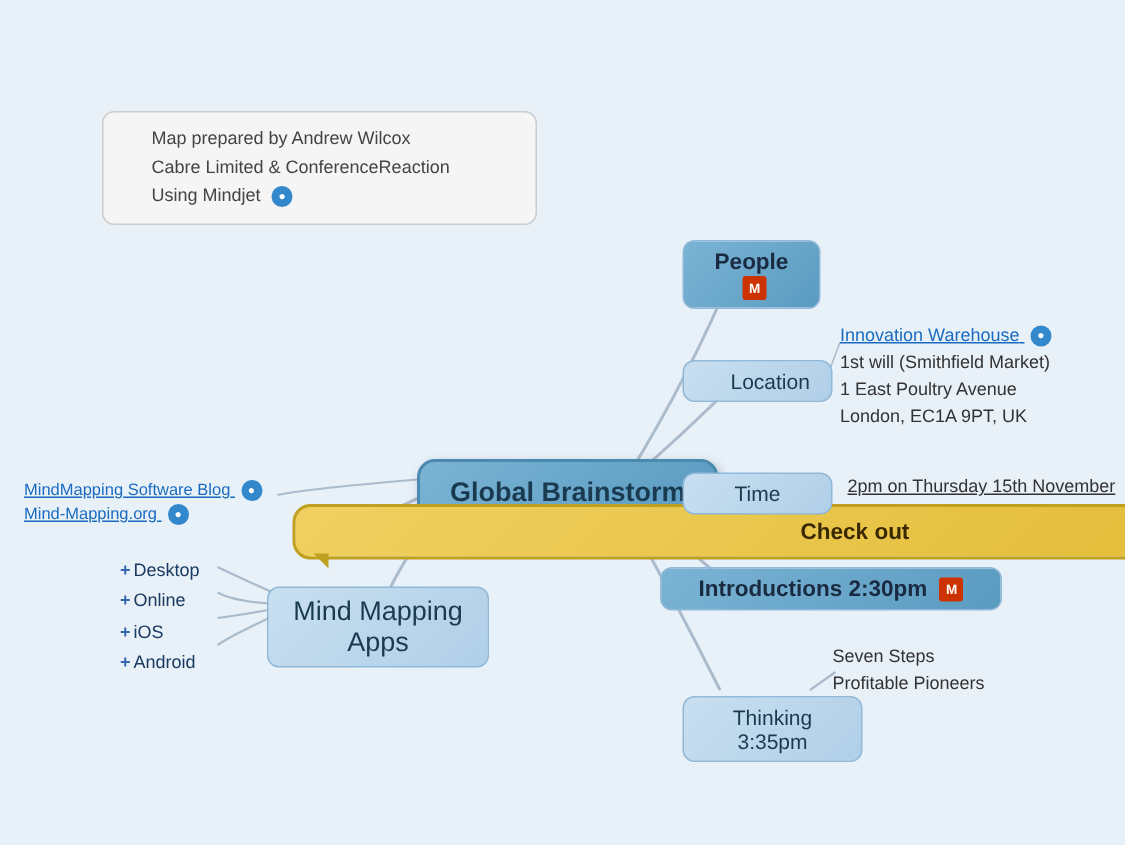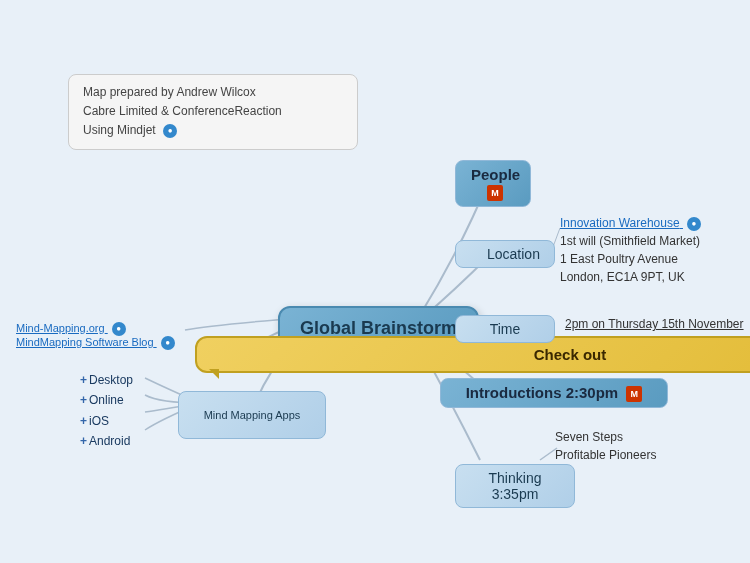--- a/index.html
+++ b/index.html
@@ -69,23 +69,23 @@
     .info-text a {
       color: #1a6bc0;
       text-decoration: underline;
     }
 
     
     .left-node {
       background: linear-gradient(135deg, #c8dff0, #b0cfe8);
       border: 1.5px solid #90b8d8;
       border-radius: 8px;
-      padding: 17px 14px;
+      padding: 5px 14px;
       color: #1a3a50;
-      font-size: 11px;
+      font-size: 18px;
       text-align: center;
     }
 
     .checkout-node {
       background: linear-gradient(135deg, #f0d060, #e0b830);
       border: 2px solid #c0a020;
       border-radius: 12px 12px 0 12px;
       padding: 8px 16px;
       color: #3a2800;
       font-size: 15px;
@@ -101,21 +101,21 @@
       width: 0; height: 0;
       border-left: 10px solid transparent;
       border-right: 0px solid transparent;
       border-top: 10px solid #c0a020;
     }
 
     .header-box {
       background: #f5f5f5;
       border: 1.5px solid #ccc;
       border-radius: 8px;
-      padding: 8px 14px;
+      padding: 8px 32px;
       font-size: 12px;
       color: #444;
       line-height: 1.6;
     }
 
     .mindjet-icon {
       display: inline-block;
       width: 16px; height: 16px;
       background: #cc3300;
       border-radius: 2px;
@@ -218,38 +218,38 @@
 
 <div class="node checkout-node" style="left:195px; top:336px;">
   <span>Check out</span>
 </div>
 
 <div class="node left-node" style="left:178px; top:391px; width:148px;">
   <span>Mind Mapping Apps</span>
 </div>
 
 <div class="node" style="left:16px; top:320px;">
+  <div style="font-size:11px; color:#1a6bc0; text-decoration:underline; cursor:pointer;">
+    <span>MindMapping Software Blog</span>
+    <span class="globe-icon">●</span>
+  </div>
   <div style="font-size:11px; color:#1a6bc0; text-decoration:underline; cursor:pointer; margin-top:2px;">
     <span>Mind-Mapping.org</span>
-    <span class="globe-icon">●</span>
-  </div>
-  <div style="font-size:11px; color:#1a6bc0; text-decoration:underline; cursor:pointer;">
-    <span>MindMapping Software Blog</span>
     <span class="globe-icon">●</span>
   </div>
 </div>
 
 <div class="node tree-item" style="left:80px; top:370px;">
   <div><span class="plus">+</span><span>Desktop</span></div>
   <div><span class="plus">+</span><span>Online</span></div>
   <div><span class="plus">+</span><span>iOS</span></div>
   <div><span class="plus">+</span><span>Android</span></div>
 </div>
 
-<div class="node right-node highlight" style="left:455px; top:160px; width:76px;">
+<div class="node right-node highlight" style="left:455px; top:160px; width:92px;">
   <span>People</span>
   <span class="mindjet-icon">M</span>
 </div>
 
 <div class="node right-node" style="left:455px; top:240px; width:100px;padding-left:31px;">
   <span>Location</span>
 </div>
 
 <div class="node info-text" style="left:560px; top:214px;">
   <div><a>

